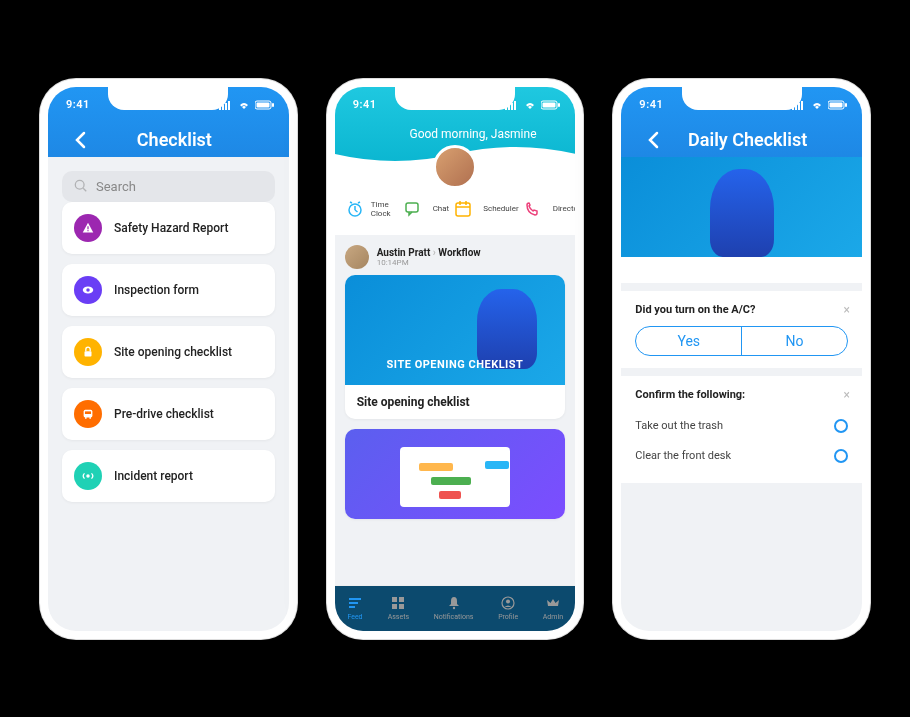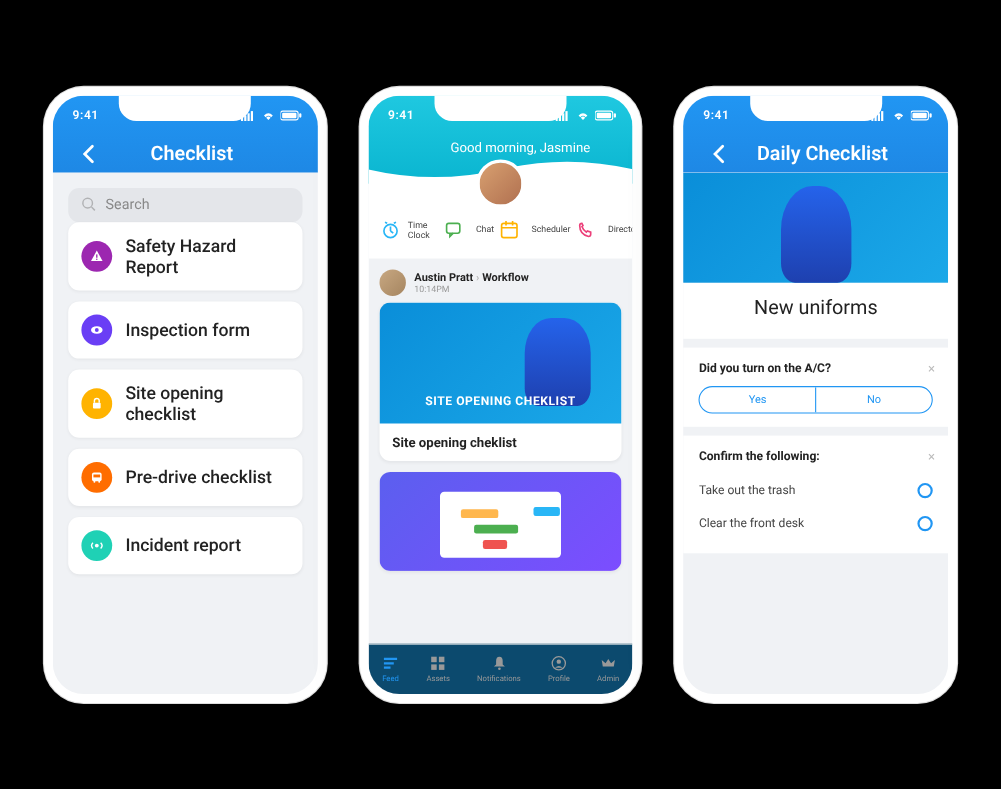--- a/index.html
+++ b/index.html
@@ -12,21 +12,21 @@
 .sig svg,.wifi svg,.batt svg { display:block; }
 .hdr { height:34px; display:flex; align-items:center; justify-content:center; position:relative; color:#fff; font-size:18px; font-weight:600;margin-left:12px; }
 .back { position:absolute; left:10px; width:20px; height:20px; display:flex; align-items:center; justify-content:center; }
 .p1-top { background:linear-gradient(180deg,#2196f3,#1e88e5); }
 .p1-body { flex:1; background:#f0f2f5; padding:14px; overflow:hidden; }
 .search { background:#e4e6ea; border-radius:10px; padding:8px 12px; display:flex; align-items:center; gap:8px; }
 .search svg { width:14px; height:14px; opacity:.4; }
 .search span { color:#888; font-size:13px; }
 .card { background:#fff; border-radius:10px; padding:12px; display:flex; align-items:center; gap:12px; margin-bottom:10px; box-shadow:0 1px 3px rgba(0,0,0,.05); }
 .ico { width:28px; height:28px; border-radius:50%; display:flex; align-items:center; justify-content:center; color:#fff; flex-shrink:0; }
-.card-label { font-size:16px; font-weight:500; color:#222; }
+.card-label { font-size:12px; font-weight:500; color:#222; }
 .p2-top { background:linear-gradient(180deg,#1fc8e0,#0ab5d0); padding-bottom:26px; position:relative; }
 .greet { text-align:center; color:#fff; font-size:12px; margin-top:4px;padding-left:36px; }
 .avatar-lg { width:44px; height:44px; border-radius:50%; border:3px solid #fff; background:linear-gradient(135deg,#d8a070,#b07050); position:absolute; left:50%; bottom:-22px; transform:translateX(-50%); z-index:5; }
 .wave { position:absolute; bottom:-1px; left:0; right:0; height:24px; overflow:hidden; }
 .wave svg { width:100%; height:100%; display:block; }
 .p2-body { flex:1; background:#f0f2f5; overflow:hidden; display:flex; flex-direction:column; }
 .quick { background:#fff; padding:28px 10px 12px; display:flex; justify-content:space-around; }
 .qitem { display:flex; flex-direction:row; align-items:center; gap:6px; }
 .qico { width:28px; height:28px; border-radius:8px; display:flex; align-items:center; justify-content:center; }
 .qlabel { font-size:8px; color:#444; }
@@ -56,21 +56,21 @@
 .intro { background:#fff; text-align:center; padding:12px 20px 14px; }
 .intro h2 { font-size:18px; font-weight:400; color:#222; margin-bottom:4px; }
 .intro p { font-size:9px; color:#888; line-height:1.4; }
 .section { background:#fff; margin-top:8px; padding:12px 14px; position:relative; }
 .slabel { font-size:11px; font-weight:700; color:#222; margin-bottom:10px; }
 .close-x { position:absolute; right:12px; top:12px; color:#bbb; font-size:12px; }
 .radio-row { display:flex; align-items:center; gap:8px; margin-bottom:8px; }
 .radio { width:14px; height:14px; border:2px solid #2196f3; border-radius:50%; }
 .radio-label { font-size:11px; color:#444; }
 .yn { display:flex; border:1px solid #2196f3; border-radius:16px; overflow:hidden; }
-.yn div { flex:1; text-align:center; padding:6px 0; font-size:10px; color:#2196f3; }
+.yn div { flex:1; text-align:center; padding:6px 0; font-size:14px; color:#2196f3; }
 .yn div:first-child { border-right:1px solid #2196f3; }
 .check-row { display:flex; align-items:center; justify-content:space-between; padding:8px 0; font-size:11px; color:#444; }
 .circle { width:14px; height:14px; border:2px solid #2196f3; border-radius:50%; }
 </style>
 </head>
 <body>
 
 <div class="phone">
   <div class="notch"></div>
   <div class="p1-top">
@@ -343,21 +343,20 @@
           <svg width="12" height="18" viewBox="0 0 12 18">
             <path d="M10 2 L3 9 L10 16" stroke="#fff" stroke-width="2.5" fill="none" stroke-linecap="round"></path>
           </svg>
         </div>
       <span>Daily Checklist</span>
     </div>
   </div>
   <div class="p3-body">
     <div class="hero3"></div>
     <div class="intro">
-      <h2>New uniforms</h2>
     </div>
     <div class="section">
       <span class="close-x">×</span>
       <div class="slabel">Did you turn on the A/C?</div>
       <div class="yn">
         <div>Yes</div>
         <div>No</div>
       </div>
     </div>
     <div class="section">

